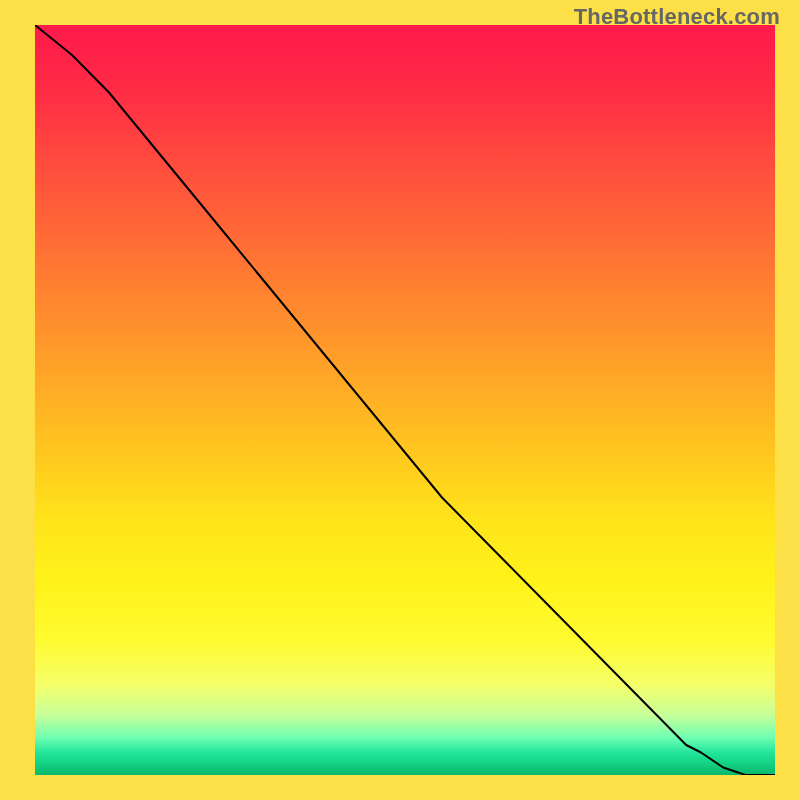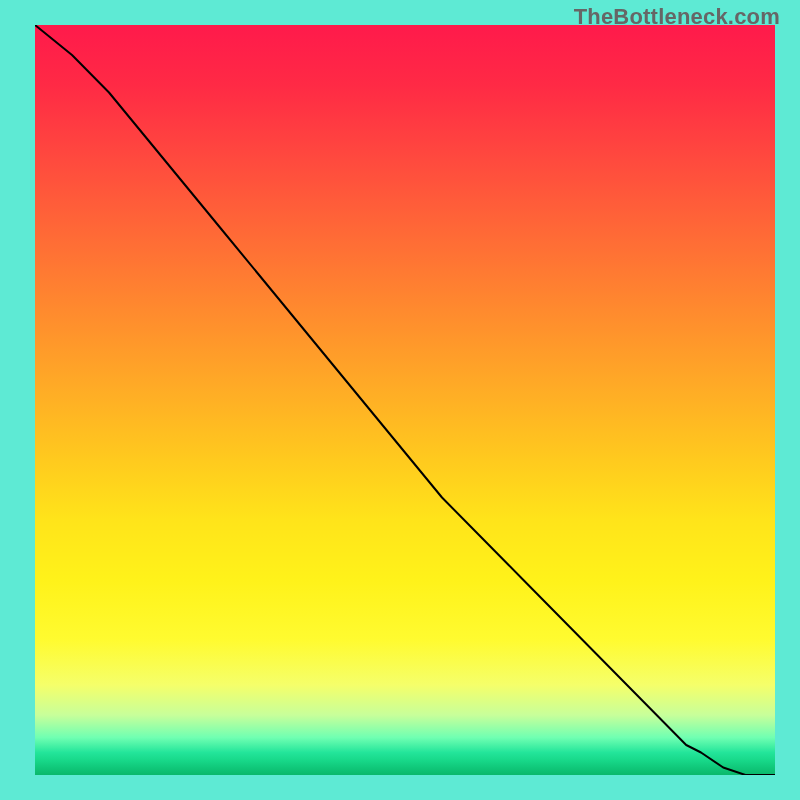--- a/index.html
+++ b/index.html
@@ -8,21 +8,21 @@
     width: 800px;
     height: 800px;
     background: #000;
     font-family: Arial, Helvetica, sans-serif;
     overflow: hidden;
   }
   .frame {
     position: relative;
     width: 800px;
     height: 800px;
-    background: #5eead4;
+    background: #fde047;
   }
   .watermark {
     position: absolute;
     top: 4px;
     right: 20px;
     font-size: 22px;
     font-weight: 600;
     color: #666;
     letter-spacing: 0.2px;
   }

